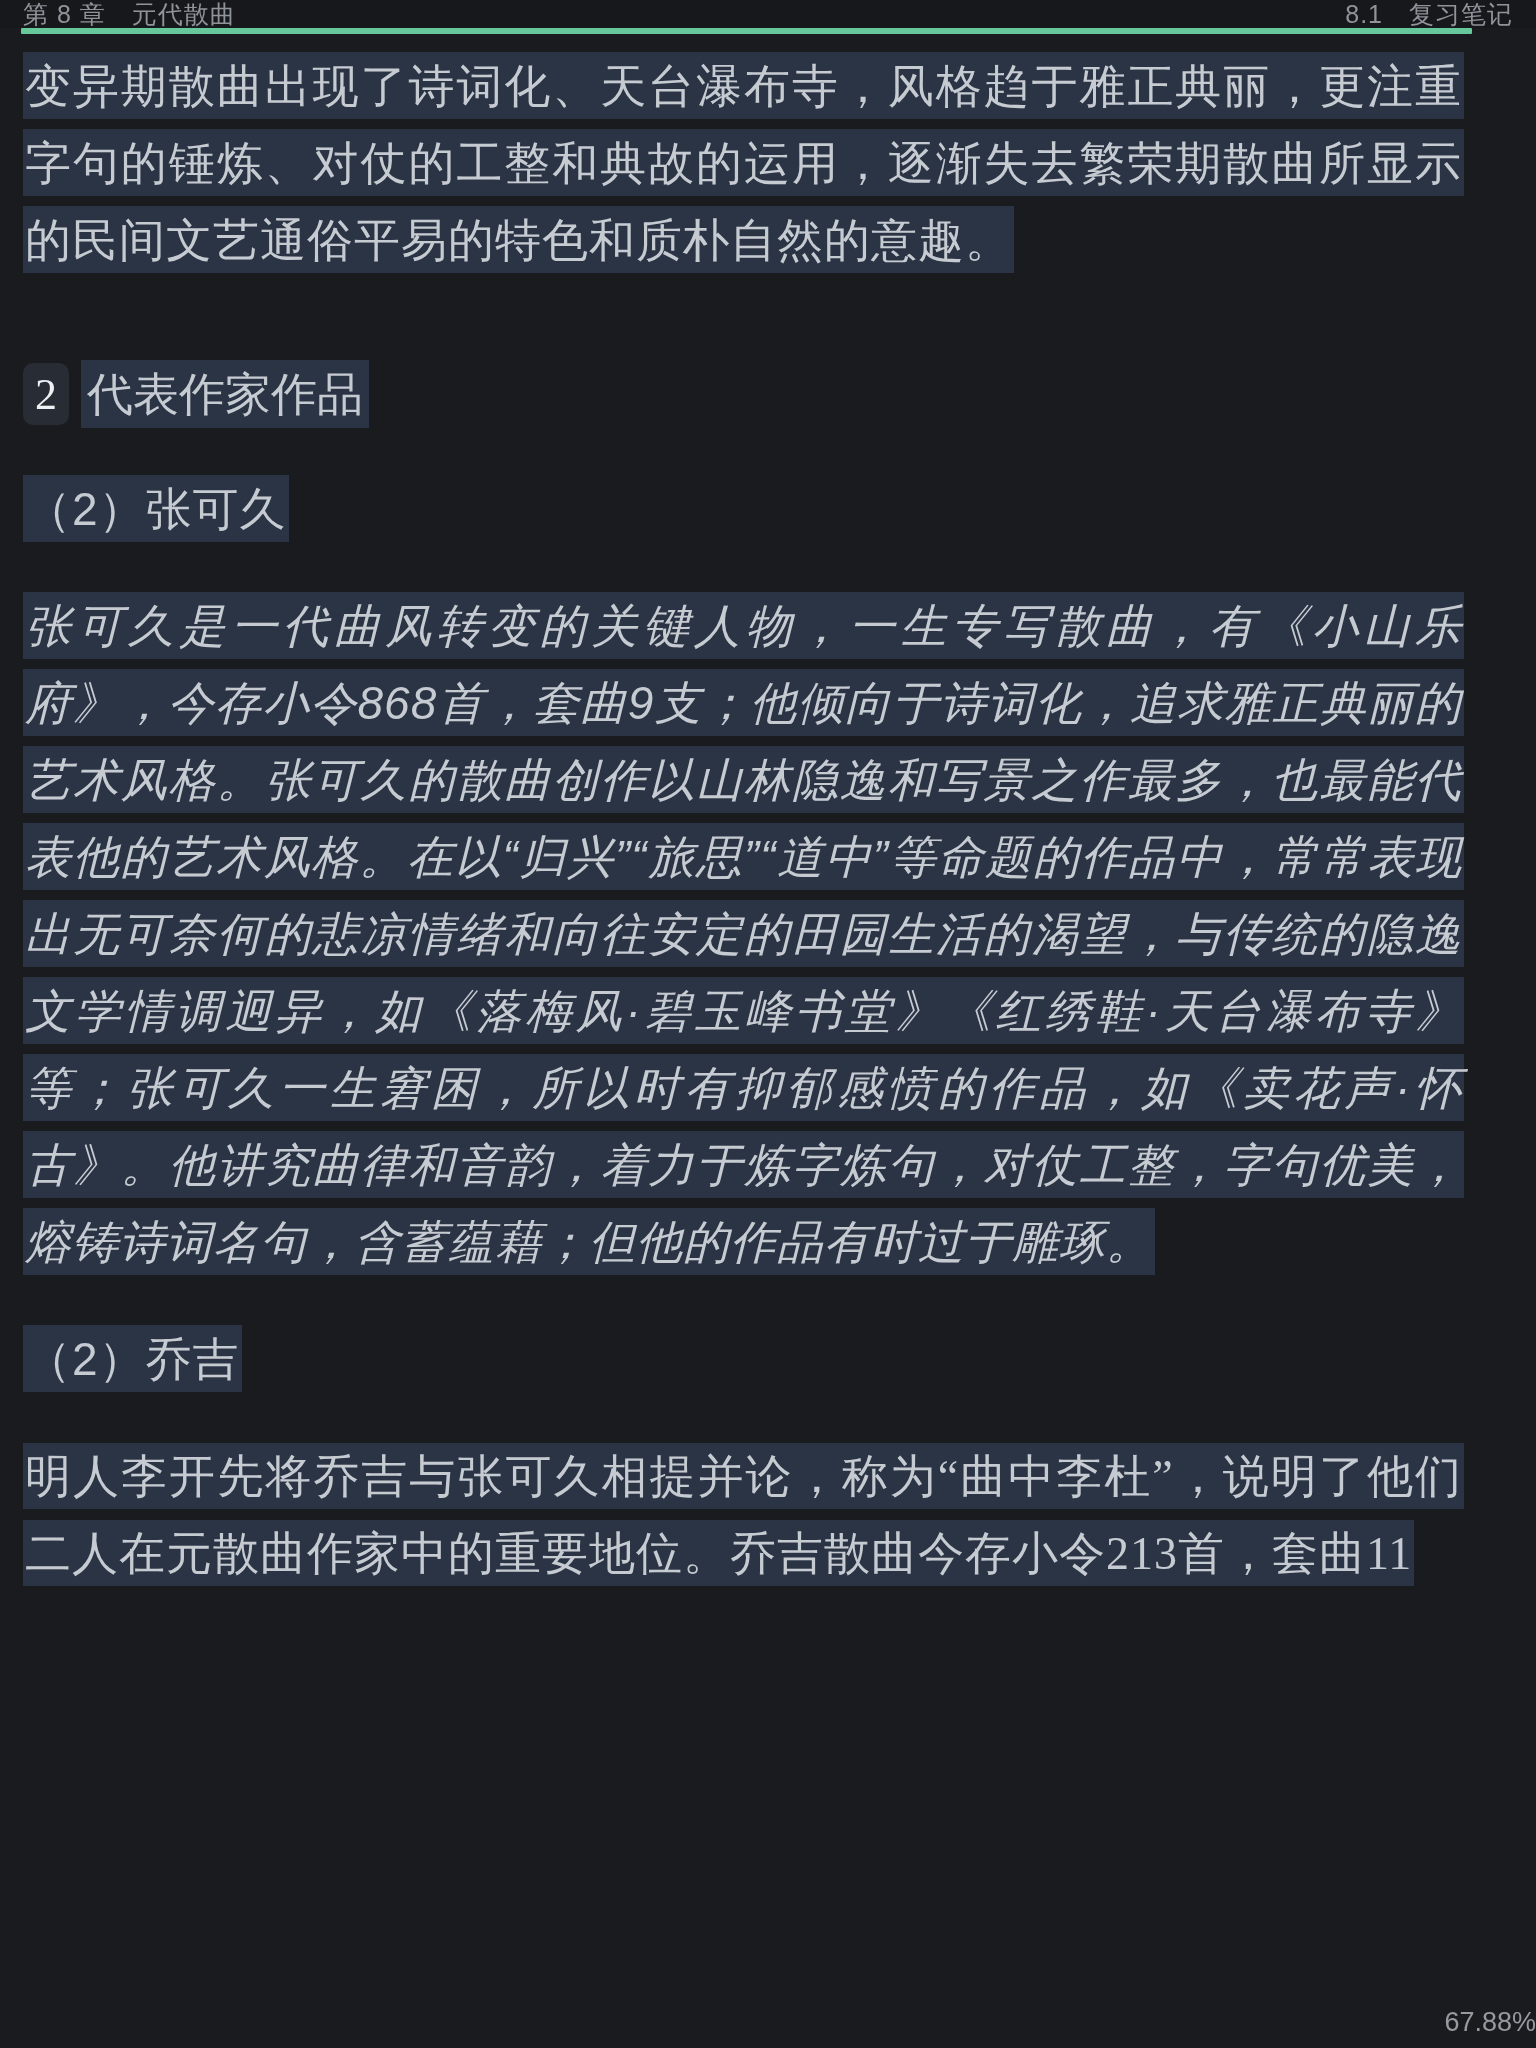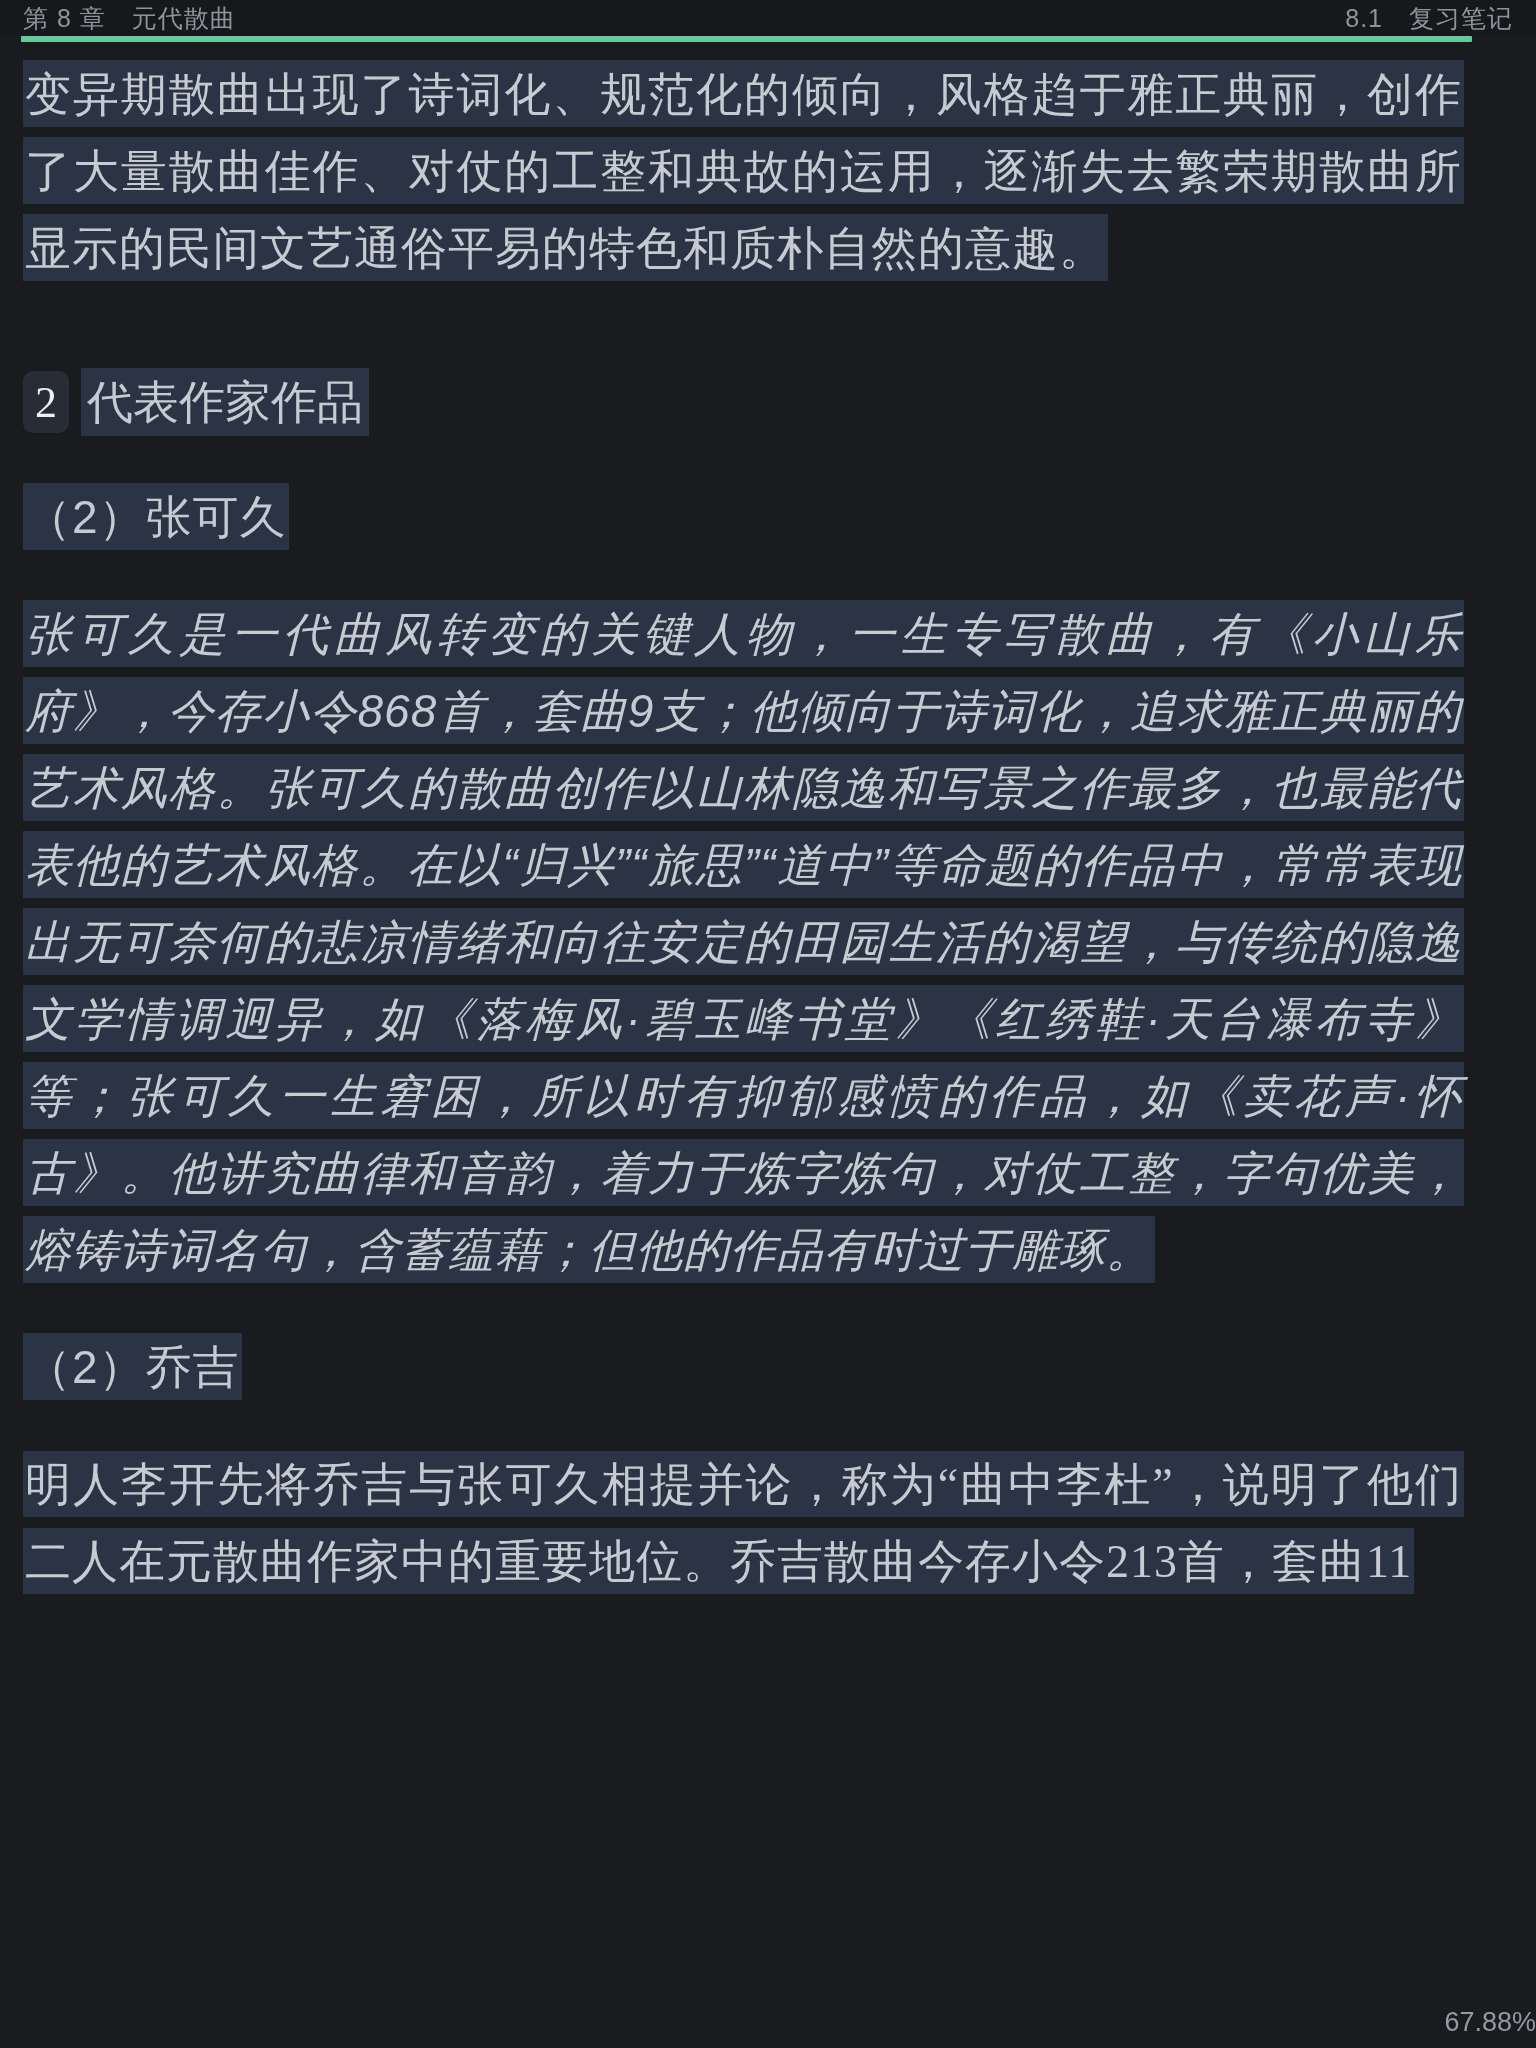--- a/index.html
+++ b/index.html
@@ -5,21 +5,21 @@
   html,body{margin:0;padding:0;}
   body{
     width:1536px;height:2048px;
     background:#1a1b1f;
     font-family:"Liberation Sans", sans-serif;
     position:relative;
     overflow:hidden;
   }
   
   .topbar{
-    height:36px;
+    height:28px;
     background:#17181c;
     display:flex;
     align-items:center;
     justify-content:space-between;
     padding:0 23px;
     box-sizing:border-box;
   }
   .topbar span{
     font-size:25px;
     color:#8f949b;
@@ -98,21 +98,21 @@
   <span>第 8 章　元代散曲</span>
   <span>8.1　复习笔记</span>
 </header>
 
 <div class="progress-line"></div>
 
 <main class="page-body">
 
 
 
-  <p class="para"><span class="hl">变异期散曲出现了诗词化、规范化的倾向，风格趋于雅正典丽，创作了大量散曲佳作、对仗的工整和典故的运用，逐渐失去繁荣期散曲所显示的民间文艺通俗平易的特色和质朴自然的意趣。</span></p>
+  <p class="para"><span class="hl">变异期散曲出现了诗词化、天台瀑布寺，风格趋于雅正典丽，更注重字句的锤炼、对仗的工整和典故的运用，逐渐失去繁荣期散曲所显示的民间文艺通俗平易的特色和质朴自然的意趣。</span></p>
 
   <div class="section-row">
     <div class="section-badge">2</div>
     <div class="section-title"><span class="hl">代表作家作品</span></div>
   </div>
 
   <p class="heading spacer-heading"><span class="hl">（2）张可久</span></p>
 
   <p class="para" style="margin-bottom:40px;font-style:italic;"><span class="hl">张可久是一代曲风转变的关键人物，一生专写散曲，有《小山乐府》，今存小令868首，套曲9支；他倾向于诗词化，追求雅正典丽的艺术风格。张可久的散曲创作以山林隐逸和写景之作最多，也最能代表他的艺术风格。在以“归兴”“旅思”“道中”等命题的作品中，常常表现出无可奈何的悲凉情绪和向往安定的田园生活的渴望，与传统的隐逸文学情调迥异，如《落梅风·碧玉峰书堂》《红绣鞋·天台瀑布寺》等；张可久一生窘困，所以时有抑郁感愤的作品，如《卖花声·怀古》。他讲究曲律和音韵，着力于炼字炼句，对仗工整，字句优美，熔铸诗词名句，含蓄蕴藉；但他的作品有时过于雕琢。</span></p>
 

